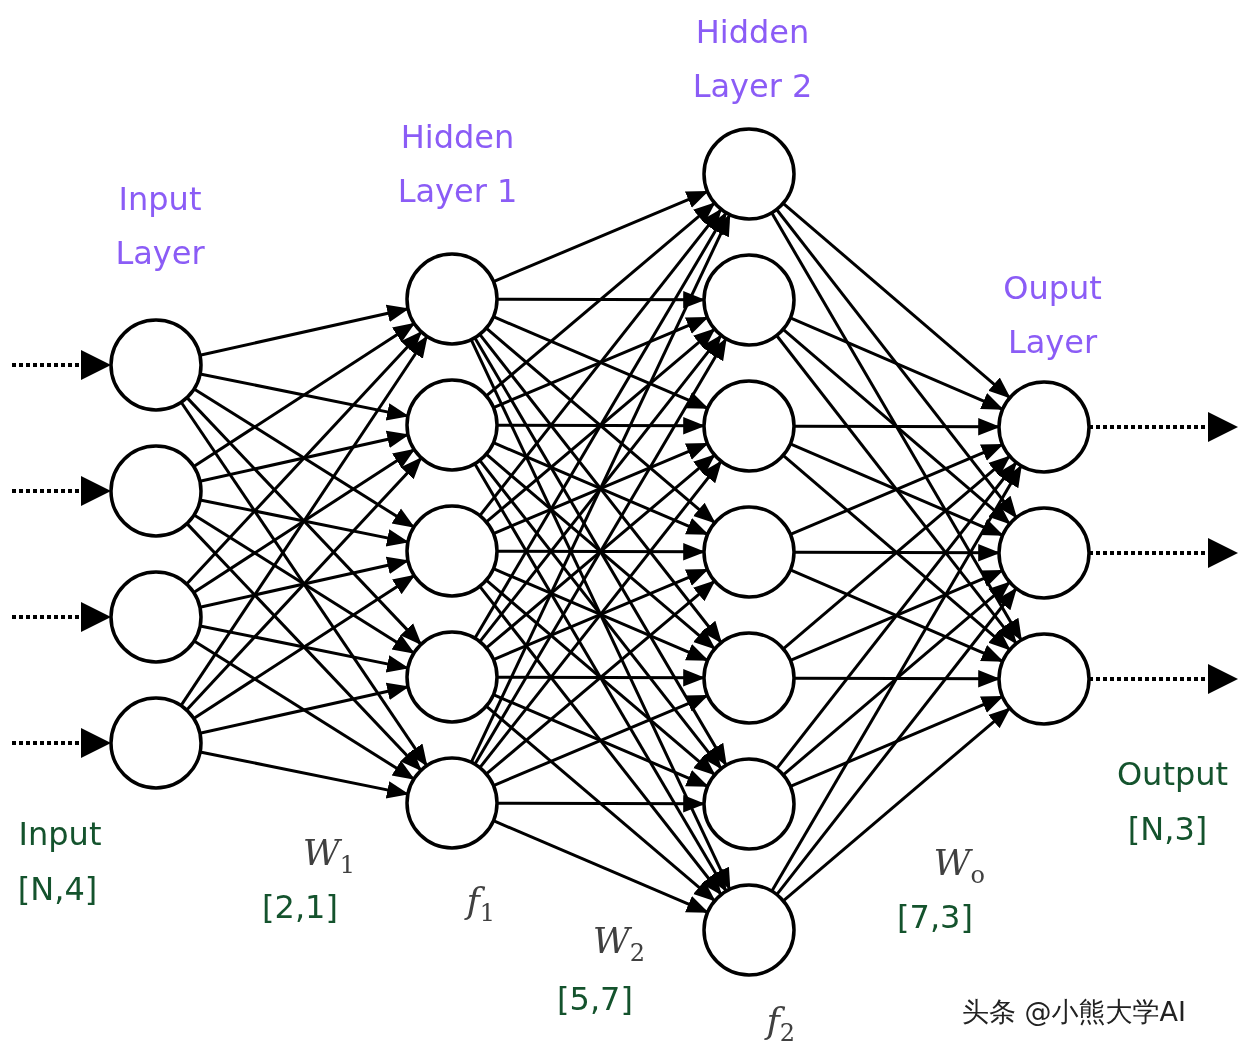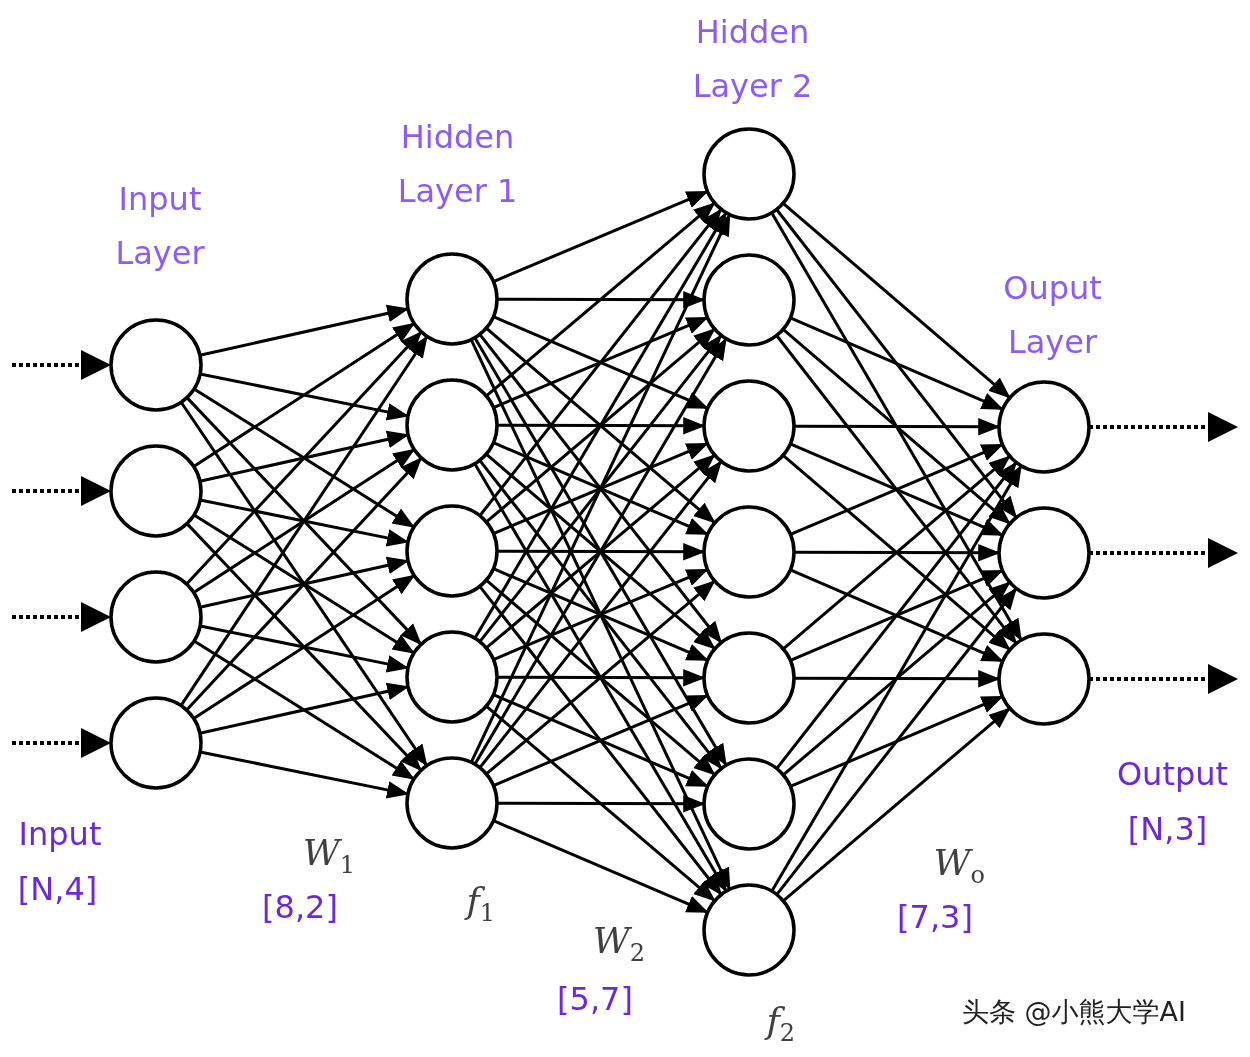--- a/index.html
+++ b/index.html
@@ -1,21 +1,21 @@
 <!DOCTYPE html>
 <html><head>
 <meta charset="utf-8">
 <style>
   html, body { margin:0; padding:0; background:#ffffff; }
   body { width:1250px; height:1057px; position:relative; overflow:hidden; }
   #net { position:absolute; left:0; top:0; }
   .lbl { position:absolute; font-family:"DejaVu Sans", sans-serif; font-size:32px; color:#8b5cf6; line-height:54px; text-align:center; white-space:pre-line; }
   .math { position:absolute; font-family:"DejaVu Serif", serif; font-style:italic; font-size:36px; color:#404040; text-align:right; }
   .math sub { font-style:normal; font-size:24px; }
-  .dim { position:absolute; font-family:"DejaVu Sans", sans-serif; font-size:32px; color:#6d28d9; text-align:center; }
+  .dim { position:absolute; font-family:"DejaVu Sans", sans-serif; font-size:32px; color:#14532d; text-align:center; }
   .wm { position:absolute; font-family:"DejaVu Sans", sans-serif; font-size:27px; color:#222; }
 </style>
 </head>
 <body>
 
 <svg id="net" width="1250" height="1057">
   <defs>
     <marker id="ah" viewBox="0 0 10 10" refX="9" refY="5" markerWidth="6" markerHeight="6" orient="auto-start-reverse" markerUnits="userSpaceOnUse">
       <path d="M0,0 L10,5 L0,10 z" fill="#000"></path>
     </marker>
@@ -149,21 +149,21 @@
 Layer 1</div>
 <div class="lbl" style="left:675px;top:5px;width:155px;">Hidden
 Layer 2</div>
 <div class="lbl" style="left:985px;top:245px;width:135px;margin-top:16px;">Ouput
 Layer</div>
 
 <div class="dim" style="left:0px;top:815px;width:120px;">Input</div>
 <div class="dim" style="left:0px;top:870px;width:115px;">[N,4]</div>
 
 <div class="math" style="left:255px;top:832px;width:100px;"><span>W</span><sub>1</sub></div>
-<div class="dim" style="left:250px;top:888px;width:100px;">[8,2]</div>
+<div class="dim" style="left:250px;top:888px;width:100px;">[2,1]</div>
 
 <div class="math" style="left:405px;top:880px;width:90px;"><span>f</span><sub>1</sub></div>
 
 <div class="math" style="left:545px;top:920px;width:100px;"><span>W</span><sub>2</sub></div>
 <div class="dim" style="left:545px;top:980px;width:100px;">[5,7]</div>
 
 <div class="math" style="left:705px;top:1000px;width:90px;"><span>f</span><sub>2</sub></div>
 
 <div class="math" style="left:885px;top:842px;width:100px;"><span>W</span><sub>o</sub></div>
 <div class="dim" style="left:885px;top:898px;width:100px;">[7,3]</div>

